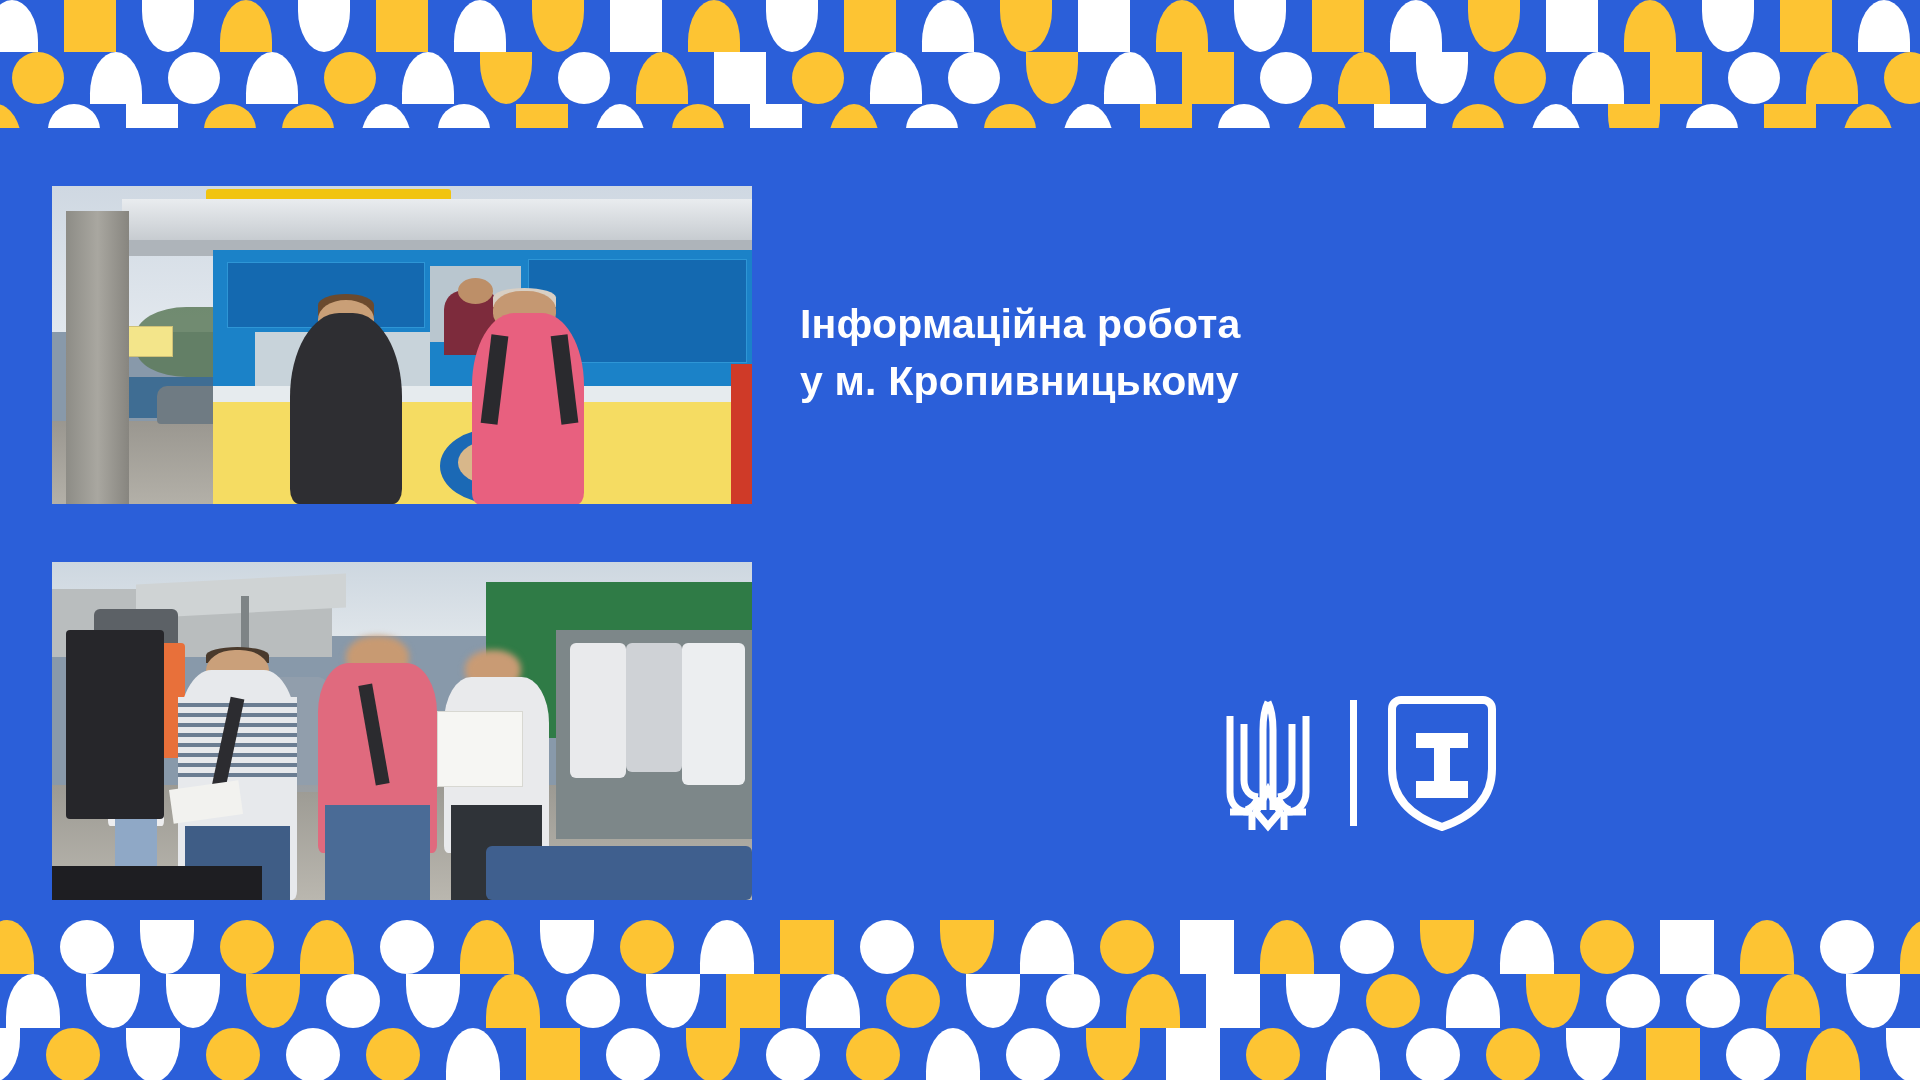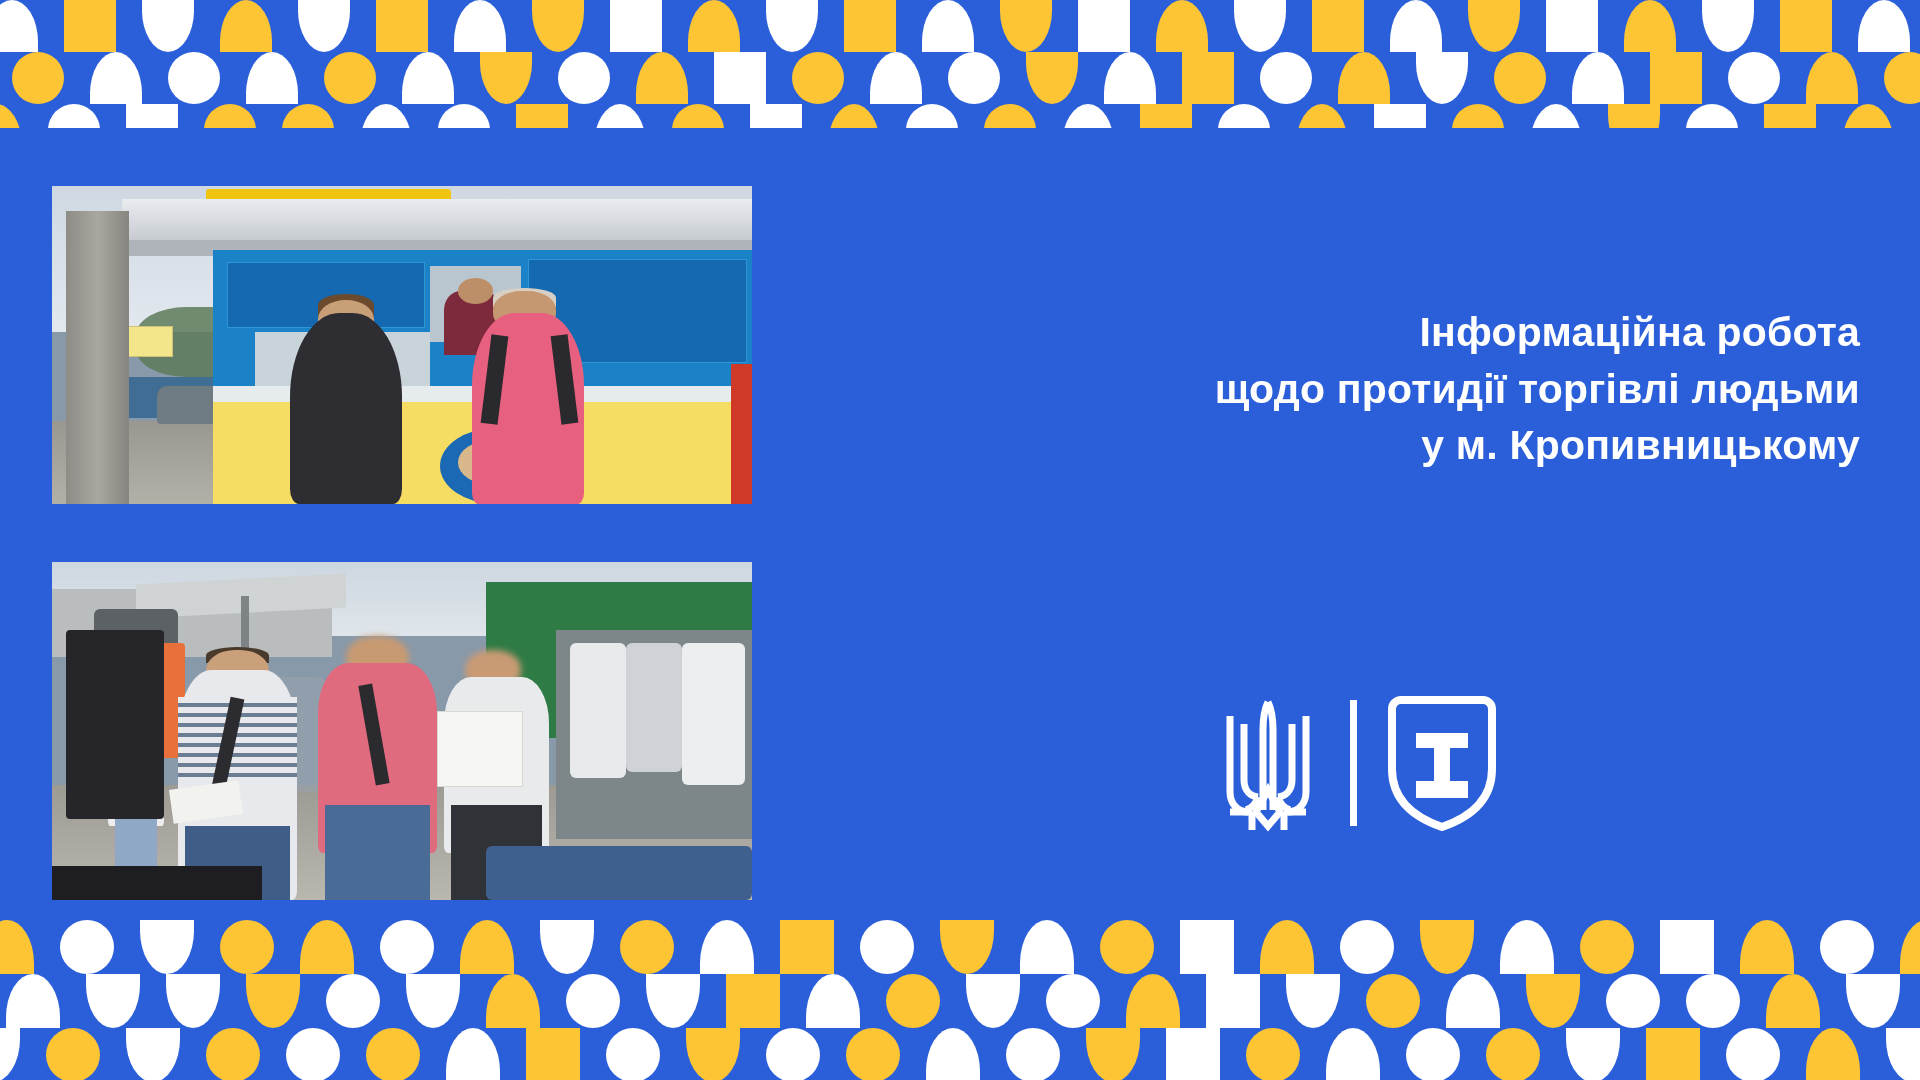--- a/index.html
+++ b/index.html
@@ -164,27 +164,26 @@
   .b-crowd    { left:30%; top:34%; width:10%; height:34%; background:#97a2ad; opacity:.6; border-radius:20%; }
   .b-blue     { left:62%; top:84%; width:38%; height:16%; background:#3f5f8e; border-radius:6px; }
   .b-dkbottom { left:0; top:90%; width:30%; height:10%; background:#1e1e22; }
 
   
   .headline {
     position: absolute;
     left: 800px;
     top: 296px;
     width: 1060px;
-    text-align: right;
+    text-align: left;
     color: #ffffff;
     font-weight: bold;
     font-size: 41px;
     line-height: 1.38;
     letter-spacing: .2px;
-    margin-top: 8px;
   }
   .headline .hl-line { display: block; white-space: nowrap; }
 
   
   .logo-lockup {
     position: absolute;
     left: 1212px;
     top: 692px;
     width: 560px;
     height: 142px;
@@ -515,21 +514,20 @@
     <div class="ph-layer b-mC-head"></div>
     <div class="ph-layer b-manC"></div>
     <div class="ph-layer b-mC-pants"></div>
     <div class="ph-layer b-mC-paper"></div>
     <div class="ph-layer b-blue"></div>
     <div class="ph-layer b-dkbottom"></div>
   </div>
 
   <div class="headline">
     <span class="hl-line">Інформаційна робота</span>
-    <span class="hl-line">щодо протидії торгівлі людьми</span>
     <span class="hl-line">у м. Кропивницькому</span>
   </div>
 
   <div class="logo-lockup">
 
     <div class="trident-wrap">
       <svg viewBox="0 0 112 138" width="112" height="138" aria-hidden="true">
         <g fill="none" stroke="#ffffff" stroke-width="7" stroke-linecap="butt" stroke-linejoin="miter">
           <path d="M56 8 C52 16 51 26 51 36 L51 116"></path>
           <path d="M56 8 C60 16 61 26 61 36 L61 116"></path>

